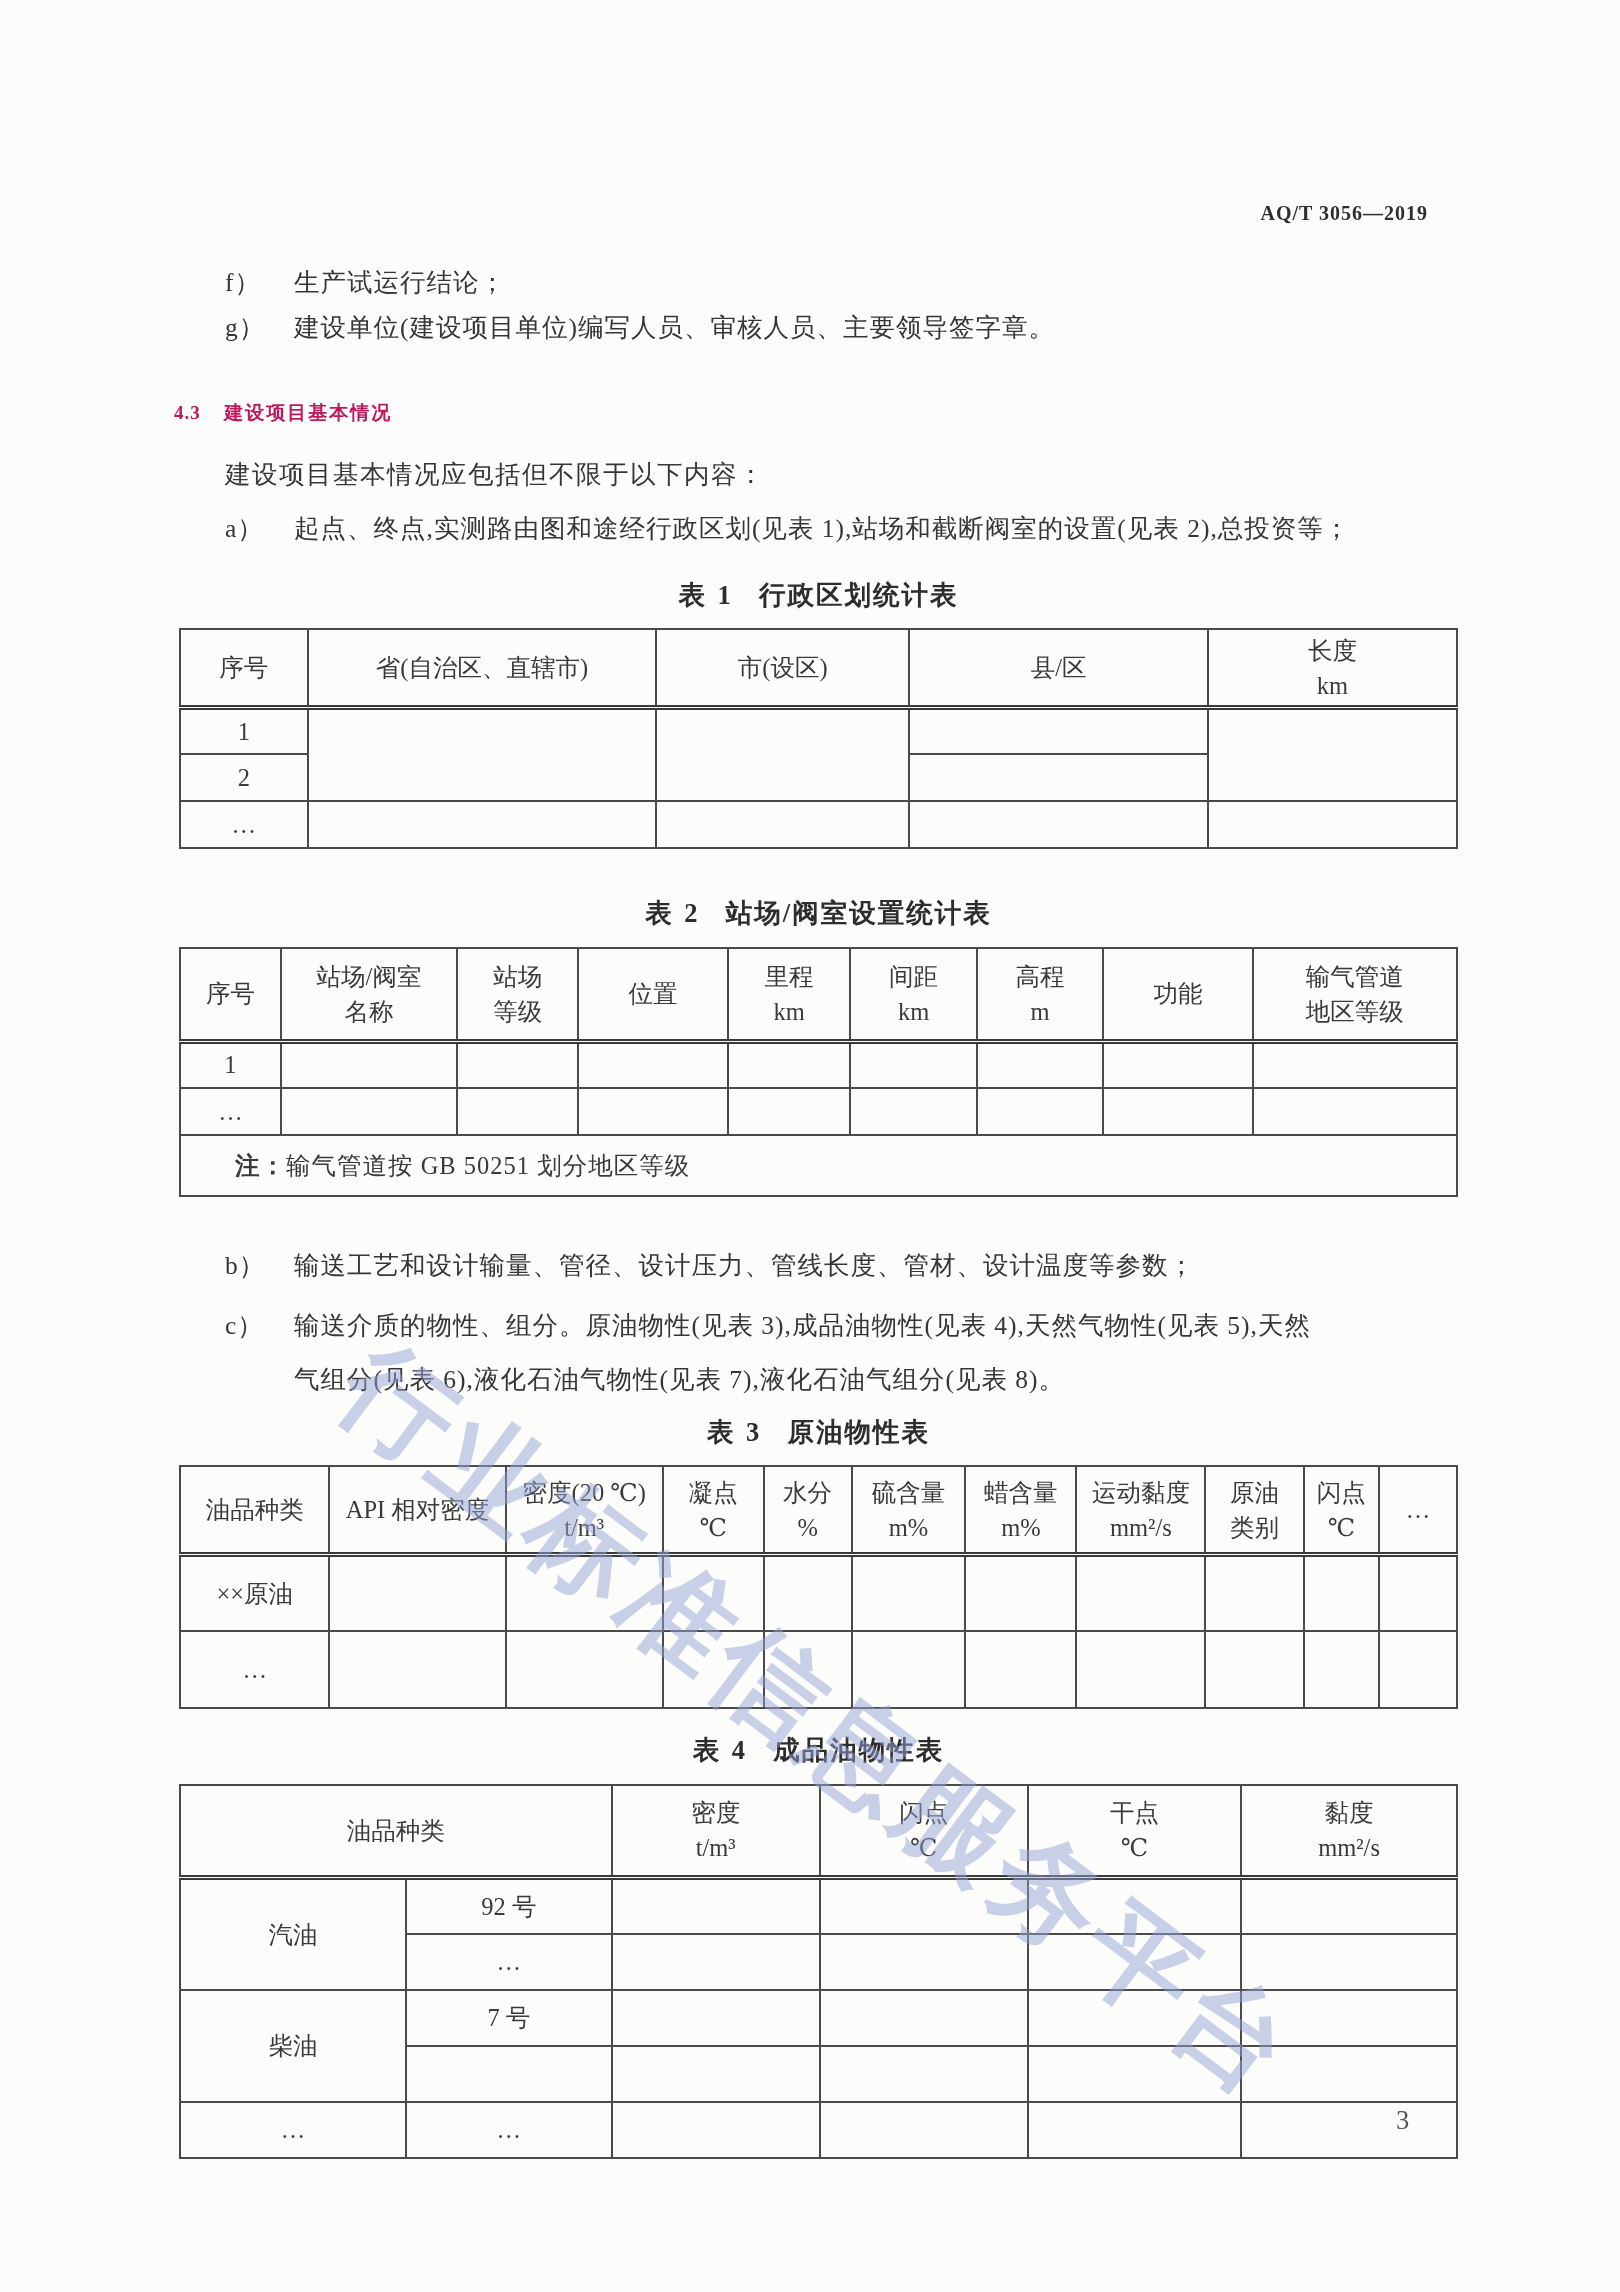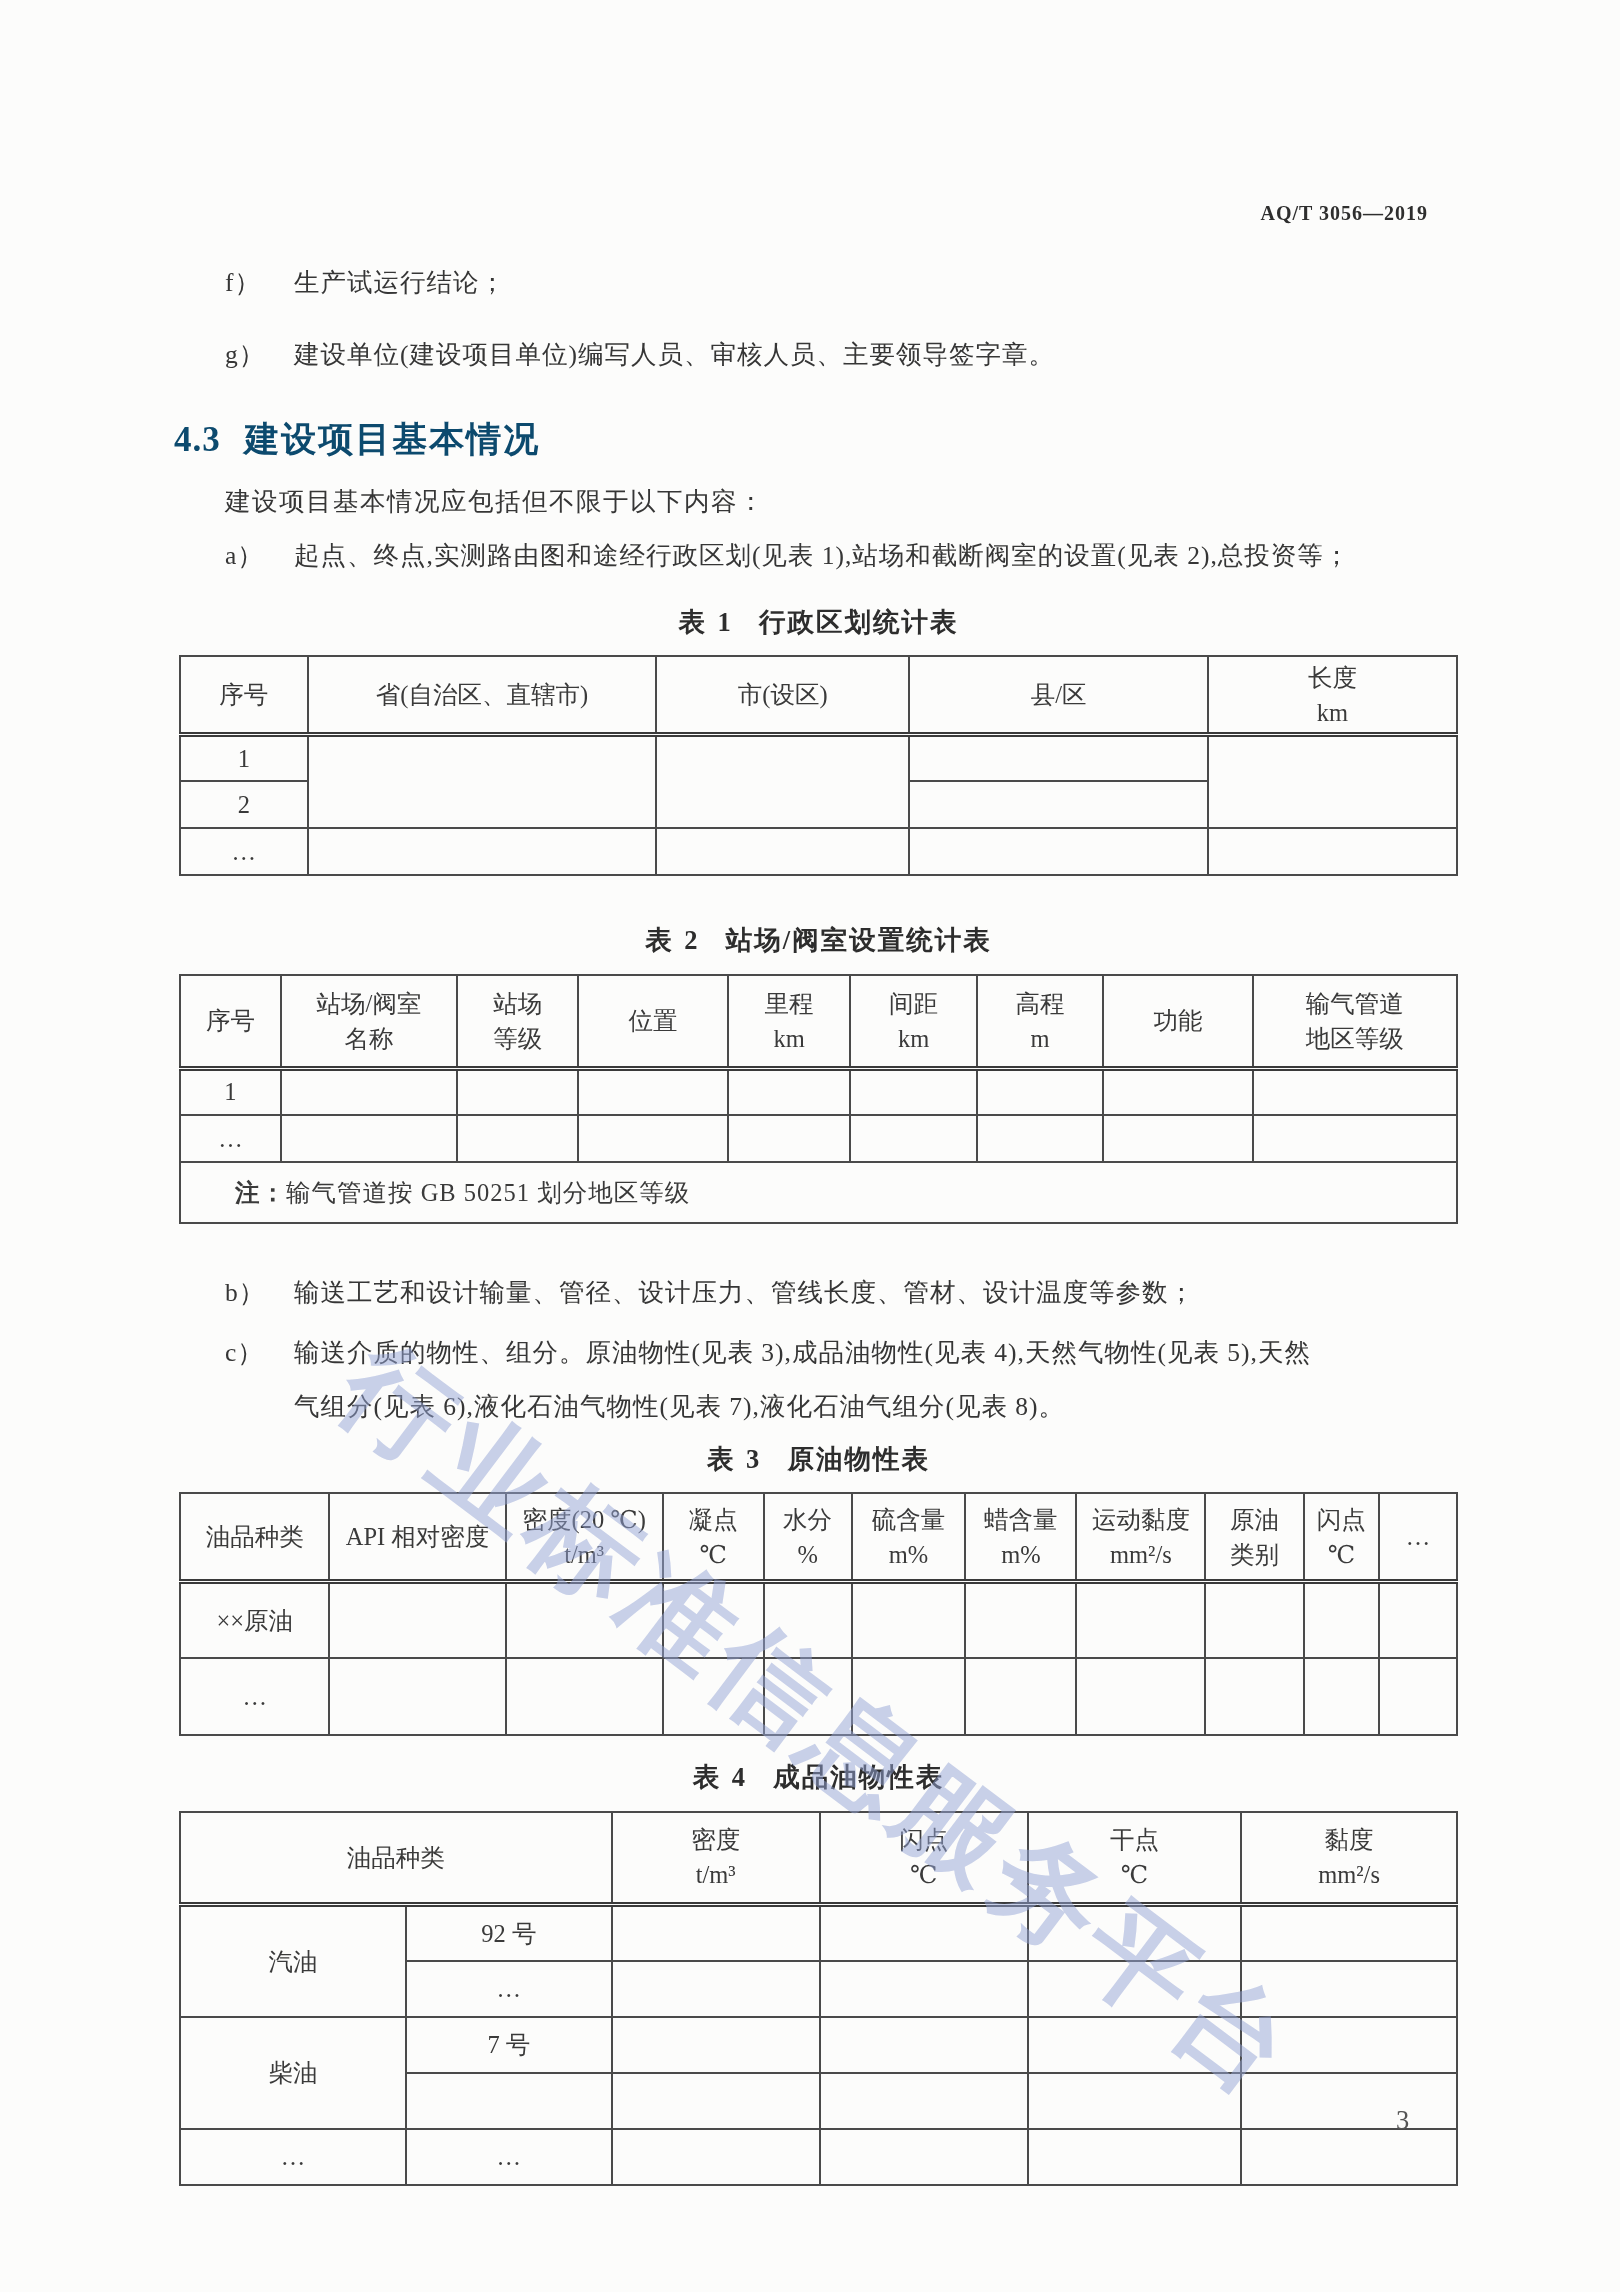--- a/index.html
+++ b/index.html
@@ -12,22 +12,22 @@
     overflow:hidden;
   }
   .hdr{
     position:absolute;top:186px;right:192px;
     font-size:20px;font-weight:bold;letter-spacing:1px;color:#2e2e2e;margin-top:16px;
   }
   .content{position:absolute;left:179px;top:0;width:1279px;}
   .li{margin:0;padding-left:115px;font-size:25.5px;line-height:39px;letter-spacing:1px;color:#363636;}
   .li .lbl{display:inline-block;width:69px;margin-left:-69px;}
   .fg1{margin-top:263px;}
-  .fg2{margin-top:33px;}
-  .sec{margin:45px 0 0 -4.9px;font-size:35px;font-weight:bold;line-height:41px;color:#0c4a6e;letter-spacing:2px;}
+  .fg2{margin-top:6px;}
+  .sec{margin:45px 0 0 -4.9px;font-size:19px;font-weight:bold;line-height:41px;color:#be185d;letter-spacing:2px;}
   .sec .sec-no{margin-right:23.5px;letter-spacing:1px;}
   .lead{margin:21.6px 0 0 0;padding-left:46px;font-size:25.5px;line-height:39px;letter-spacing:1.5px;color:#363636;}
   .item-a{margin-top:15.7px;}
   .item-b{margin-top:49px;}
   .item-c{margin-top:13.7px;line-height:54px;}
   .cap{width:100%;text-align:center;font-size:26.5px;font-weight:bold;color:#2d2d2d;letter-spacing:2px;line-height:39px;}
   .cap .cap-no{margin-right:25.5px;letter-spacing:2.9px;}
   .cap1{margin-top:27.4px;}
   .cap2{margin-top:45px;}
   .cap3{margin-top:5.9px;}

